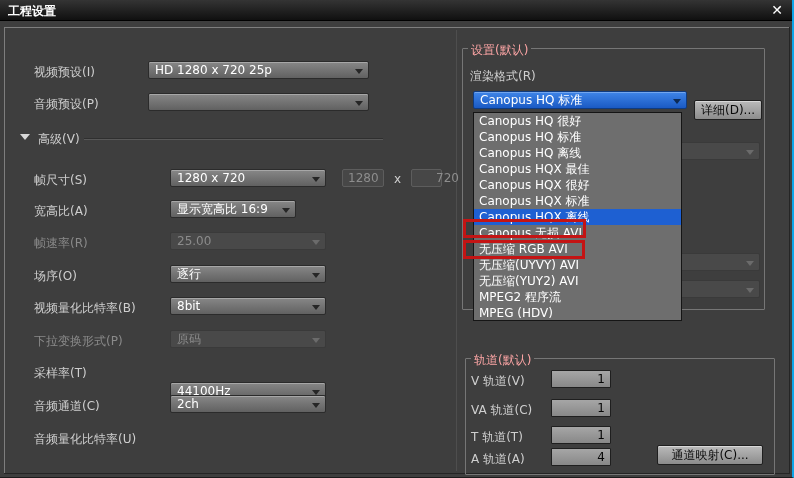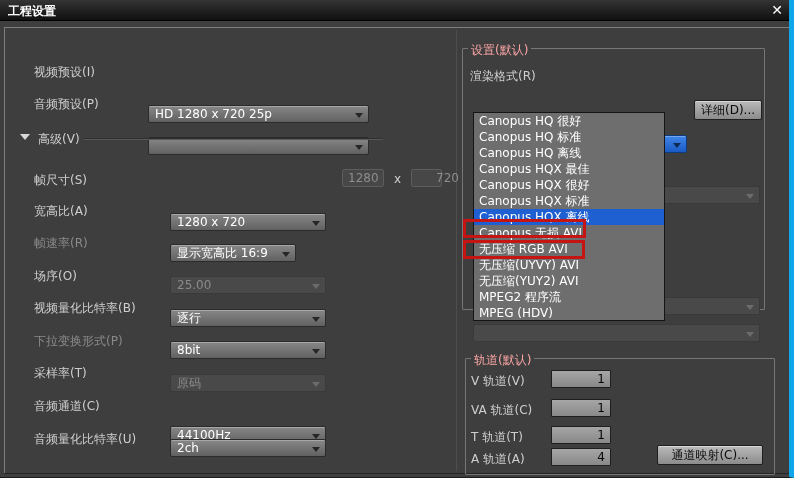--- a/index.html
+++ b/index.html
@@ -1,38 +1,38 @@
 <!DOCTYPE html>
 <html><head>
 <meta charset="utf-8">
 <style>
   html,body{margin:0;padding:0;background:#2a2a2a;}
   *{box-sizing:border-box;font-family:"DejaVu Sans","Liberation Sans",sans-serif;}
   #dialog{position:relative;width:794px;height:478px;background:#3e3e3e;overflow:hidden;
-          border-right:5px solid #0ea5e9;border-bottom:1px solid #1c1c1c;}
+          border-right:2px solid #0ea5e9;border-bottom:1px solid #1c1c1c;}
   
   .titlebar{position:absolute;left:0;top:0;width:794px;height:21px;
             background:linear-gradient(#343434,#101010);border-bottom:1px solid #000;}
   .titlebar .title{position:absolute;left:8px;top:3px;font-size:12px;font-weight:bold;color:#fff;}
   .titlebar .close{position:absolute;right:8px;top:2px;width:18px;height:17px;color:#fff;
                    font-size:14px;font-weight:bold;text-align:center;line-height:17px;cursor:default;}
   
   .frame-top{position:absolute;left:4px;top:27px;width:786px;height:1px;background:#7e7e7e;}
   .frame-left{position:absolute;left:4px;top:27px;width:1px;height:446px;background:#7e7e7e;}
   .frame-bottom{position:absolute;left:4px;top:473px;width:786px;height:1px;background:#252525;}
   .frame-right{position:absolute;left:789px;top:27px;width:1px;height:447px;background:#252525;}
   .vdivider{position:absolute;left:456px;top:30px;width:1px;height:441px;background:#4e4e4e;}
 
   .lbl{position:absolute;font-size:12px;color:#cfcfcf;white-space:nowrap;}
   .lbl.dis{color:#8a8a8a;}
 
   
   .combo{position:absolute;height:18px;border:1px solid #2b2b2b;border-radius:2px;
          background:linear-gradient(#878787,#616161);box-shadow:inset 0 1px 0 rgba(255,255,255,.28);
-         color:#fff;font-size:12px;line-height:16px;padding:0 18px 0 6px;white-space:nowrap;overflow:hidden;margin-top:44px;}
+         color:#fff;font-size:12px;line-height:16px;padding:0 18px 0 6px;white-space:nowrap;overflow:hidden;}
   .combo .arr{position:absolute;right:5px;top:7px;width:0;height:0;
               border-left:4px solid transparent;border-right:4px solid transparent;border-top:5px solid #262626;}
   .combo.dis{background:#494949;border-color:#3a3a3a;box-shadow:none;color:#8b8b8b;}
   .combo.dis .arr{border-top-color:#6b6b6b;}
   .combo.blue{background:linear-gradient(#3f85e8,#1a5ac4);border-color:#0f3b80;}
   .combo.blue .arr{border-top-color:#0d2a55;}
 
   .numfield{position:absolute;height:18px;background:#474747;border:1px solid #5d5d5d;border-radius:2px;
             color:#8d8d8d;font-size:12px;line-height:16px;text-align:right;padding:0 5px;}
   .xsep{position:absolute;font-size:12px;color:#cfcfcf;}
@@ -42,21 +42,21 @@
                border-left:5px solid transparent;border-right:5px solid transparent;border-top:6px solid #d8d8d8;}
   .advhdr .txt{position:absolute;left:38px;top:131px;font-size:12px;color:#cfcfcf;}
   .advhdr .line{position:absolute;left:84px;top:138px;width:299px;height:2px;
                 background:#2f2f2f;border-bottom:1px solid #585858;}
 
   
   .group{position:absolute;border:1px solid #767676;border-radius:1px;}
   .group-label{position:absolute;font-size:12px;color:#fca5a5;background:#3e3e3e;padding:0 3px;white-space:nowrap;}
 
   
-  .list{position:absolute;left:473px;top:112px;width:192px;height:209px;background:#6e6e6e;
+  .list{position:absolute;left:473px;top:112px;width:209px;height:209px;background:#6e6e6e;
         border:1px solid #151515;z-index:5;}
   .list-item{height:16px;line-height:16px;font-size:12px;color:#fff;padding-left:5px;white-space:nowrap;overflow:hidden;}
   .list-item.selected{background:#1e60d2;}
 
   .redbox{position:absolute;border:3px solid #c41414;z-index:6;}
 
   
   .trackfield{position:absolute;width:60px;height:18px;background:linear-gradient(#a6a6a6,#888888);
               border:1px solid #1f1f1f;border-radius:1px;color:#050505;font-size:12px;line-height:16px;
               text-align:right;padding:0 5px;}

